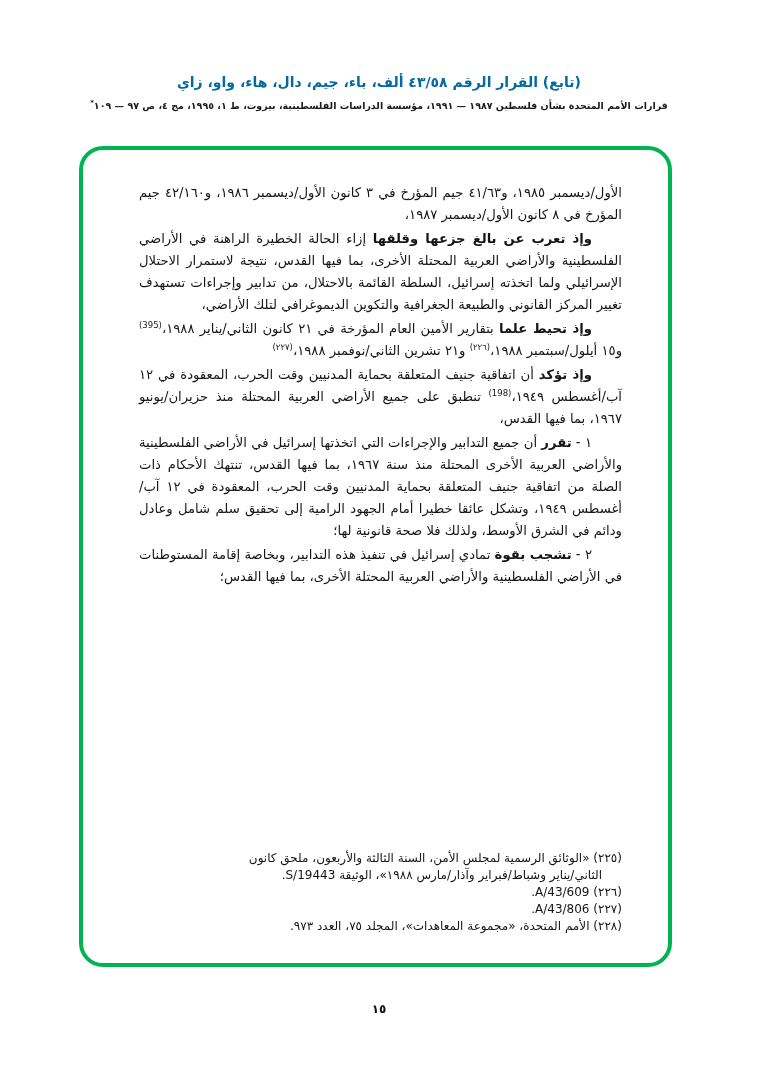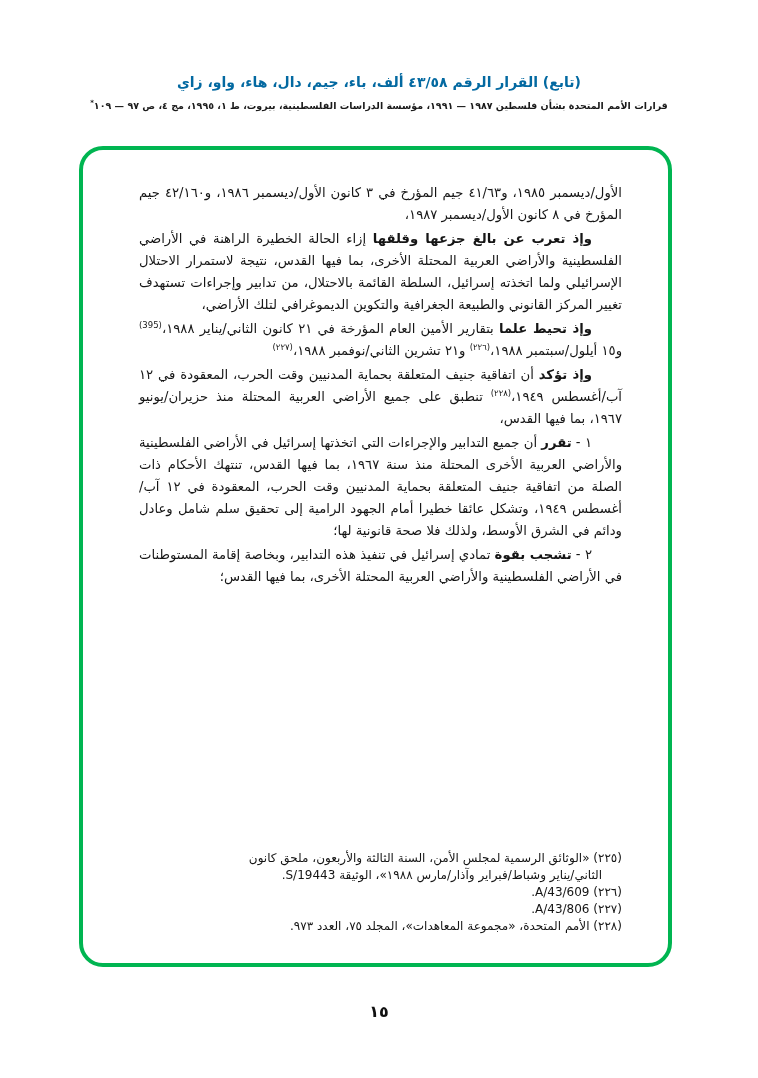--- a/index.html
+++ b/index.html
@@ -39,41 +39,41 @@
   .footnotes {
     position:absolute; top:700px; right:46px; width:392px;
     direction:rtl; text-align:right;
     font-size:12px; line-height:17px;
     color:#151515;
   }
   .footnote { padding-right:20px; text-indent:-20px; margin:0; }
 
   .page-number {
     position:absolute; top:1002px; left:0; width:100%;
-    text-align:center; font-size:16px; font-weight:bold; color:#101010;
+    text-align:center; font-size:12px; font-weight:bold; color:#101010;
   }
 </style>
 </head>
 <body>
 
 <div class="page">
 
   <div class="header">
     <div class="doc-title">(تابع) القرار الرقم ٤٣/٥٨ ألف، باء، جيم، دال، هاء، واو، زاي</div>
     <div class="source-line">
       <span>قرارات الأمم المتحدة بشأن فلسطين ١٩٨٧ — ١٩٩١، مؤسسة الدراسات الفلسطينية، بيروت، ط ١، ١٩٩٥، مج ٤، ص ٩٧ — ١٠٩</span><sup>*</sup>
     </div>
   </div>
 
   <div class="green-box" style="border-color: rgb(0, 181, 81);">
     <div class="body-text">
         <p class="para flush"><span>الأول/ديسمبر ١٩٨٥، و٤١/٦٣ جيم المؤرخ في ٣ كانون الأول/ديسمبر ١٩٨٦، و٤٢/١٦٠ جيم المؤرخ في ٨ كانون الأول/ديسمبر ١٩٨٧،</span></p>
         <p class="para"><span class="bold-lead">وإذ تعرب عن بالغ جزعها وقلقها</span><span> إزاء الحالة الخطيرة الراهنة في الأراضي الفلسطينية والأراضي العربية المحتلة الأخرى، بما فيها القدس، نتيجة لاستمرار الاحتلال الإسرائيلي ولما اتخذته إسرائيل، السلطة القائمة بالاحتلال، من تدابير وإجراءات تستهدف تغيير المركز القانوني والطبيعة الجغرافية والتكوين الديموغرافي لتلك الأراضي،</span></p>
         <p class="para"><span class="bold-lead">وإذ تحيط علما</span><span> بتقارير الأمين العام المؤرخة في ٢١ كانون الثاني/يناير ١٩٨٨،</span><sup>(395)</sup><span> و١٥ أيلول/سبتمبر ١٩٨٨،</span><sup>(٢٢٦)</sup><span> و٢١ تشرين الثاني/نوفمبر ١٩٨٨،</span><sup>(٢٢٧)</sup></p>
-        <p class="para"><span class="bold-lead">وإذ تؤكد</span><span> أن اتفاقية جنيف المتعلقة بحماية المدنيين وقت الحرب، المعقودة في ١٢ آب/أغسطس ١٩٤٩،</span><sup>(٢٢٨)</sup><span> تنطبق على جميع الأراضي العربية المحتلة منذ حزيران/يونيو ١٩٦٧، بما فيها القدس،</span></p>
+        <p class="para"><span class="bold-lead">وإذ تؤكد</span><span> أن اتفاقية جنيف المتعلقة بحماية المدنيين وقت الحرب، المعقودة في ١٢ آب/أغسطس ١٩٤٩،</span><sup>(198)</sup><span> تنطبق على جميع الأراضي العربية المحتلة منذ حزيران/يونيو ١٩٦٧، بما فيها القدس،</span></p>
         <p class="para"><span>١ - </span><span class="bold-lead">تقرر</span><span> أن جميع التدابير والإجراءات التي اتخذتها إسرائيل في الأراضي الفلسطينية والأراضي العربية الأخرى المحتلة منذ سنة ١٩٦٧، بما فيها القدس، تنتهك الأحكام ذات الصلة من اتفاقية جنيف المتعلقة بحماية المدنيين وقت الحرب، المعقودة في ١٢ آب/أغسطس ١٩٤٩، وتشكل عائقا خطيرا أمام الجهود الرامية إلى تحقيق سلم شامل وعادل ودائم في الشرق الأوسط، ولذلك فلا صحة قانونية لها؛</span></p>
         <p class="para"><span>٢ - </span><span class="bold-lead">تشجب بقوة</span><span> تمادي إسرائيل في تنفيذ هذه التدابير، وبخاصة إقامة المستوطنات في الأراضي الفلسطينية والأراضي العربية المحتلة الأخرى، بما فيها القدس؛</span></p>
       </div>
     <div class="footnotes">
         <p class="footnote">(٢٢٥) «الوثائق الرسمية لمجلس الأمن، السنة الثالثة والأربعون، ملحق كانون الثاني/يناير وشباط/فبراير وآذار/مارس ١٩٨٨»، الوثيقة S/19443.</p>
         <p class="footnote">(٢٢٦) A/43/609.</p>
         <p class="footnote">(٢٢٧) A/43/806.</p>
         <p class="footnote">(٢٢٨) الأمم المتحدة، «مجموعة المعاهدات»، المجلد ٧٥، العدد ٩٧٣.</p>
       </div>
   </div>

